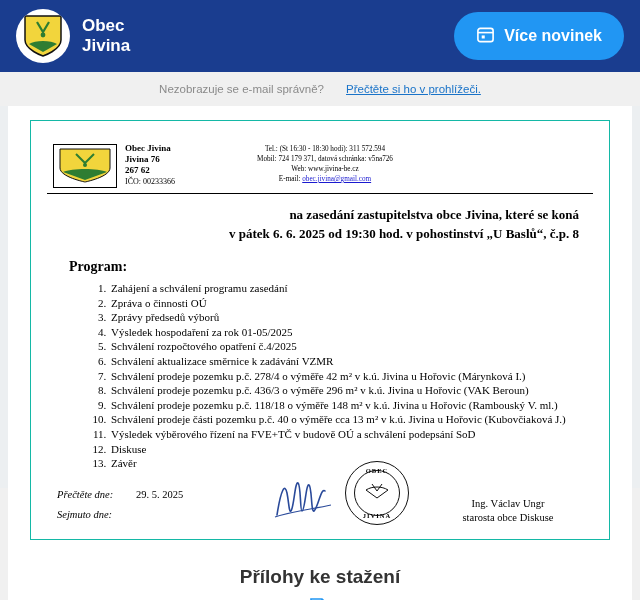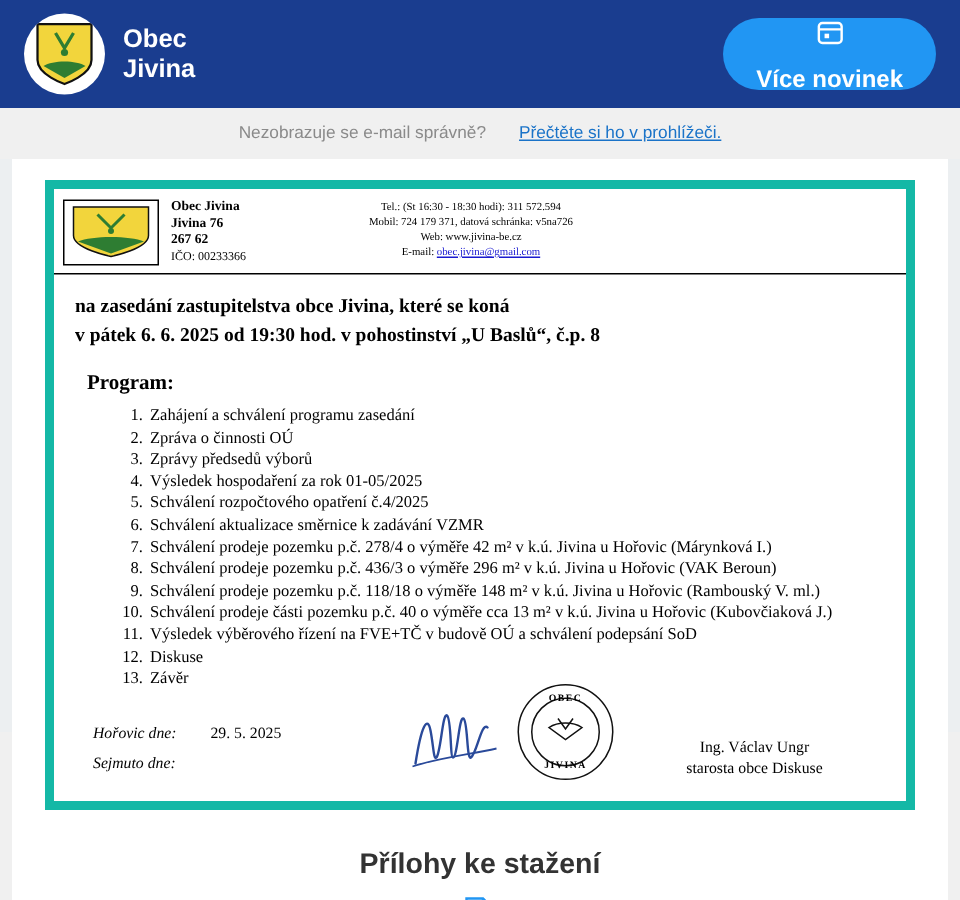--- a/index.html
+++ b/index.html
@@ -53,21 +53,20 @@
     background: #2196f3;
     border: none;
     border-radius: 24px;
     color: #ffffff;
     font-size: 16px;
     font-weight: bold;
     display: flex; align-items: center; gap: 9px;
     padding: 0 22px;
     cursor: pointer;
     font-family: "Liberation Sans", sans-serif;
-    flex-direction: column;
   }
 
   
   .notice {
     height: 34px;
     background: #f0f0f0;
     display: flex; align-items: center; justify-content: center;
     font-size: 11.5px;
     color: #8a8a8a;
     gap: 22px;
@@ -78,23 +77,23 @@
   .sheet {
     margin: 0 8px;
     background: #ffffff;
     height: 494px;
     padding: 14px 12px 0 12px;
     position: relative;
   }
 
   
   .doc {
-    border: 6px solid #14b8a6;
+    border: 1px solid #14b8a6;
     margin: 0 10px;
-    padding: 0;
+    padding: 16px;
     background: #fff;
     font-family: "Liberation Serif", serif;
     color: #000;
     height: 420px;
     position: relative;
   }
   .doc-head {
     display: flex;
     align-items: stretch;
     border-bottom: 1px solid #000;
@@ -129,21 +128,21 @@
   .doc-contacts {
     width: 176px;
     font-size: 7.2px;
     line-height: 10px;
     padding-top: 3px;
     text-align: center;
   }
   .doc-contacts a { color: #1a1ad0; text-decoration: underline; }
 
   .doc-sub {
-    text-align: left;
+    text-align: right;
     font-size: 13px;
     font-weight: bold;
     line-height: 19px;
     margin-top: 11px;
     padding: 0 14px;
   }
   .doc-program {
     font-size: 14px;
     font-weight: bold;
     margin: 16px 0 6px 22px;
@@ -300,21 +299,21 @@
         <li>Schválení prodeje části pozemku p.č. 40 o výměře cca 13 m² v k.ú. Jivina u Hořovic (Kubovčiaková J.)</li>
         <li>Výsledek výběrového řízení na FVE+TČ v budově OÚ a schválení podepsání SoD</li>
         <li>Diskuse</li>
         <li>Závěr</li>
       </ol>
 
       <div class="doc-footer">
         <div class="footer-grid">
           <div class="foot-left">
             <div>
-              <span>Hořovic dne:</span>
+              <span>Přečtěte dne:</span>
               <span class="val">29. 5. 2025</span>
             </div>
             <div>
               <span>Sejmuto dne:</span>
               <span class="val"></span>
             </div>
           </div>
 
           <div class="foot-mid">
             <span>

